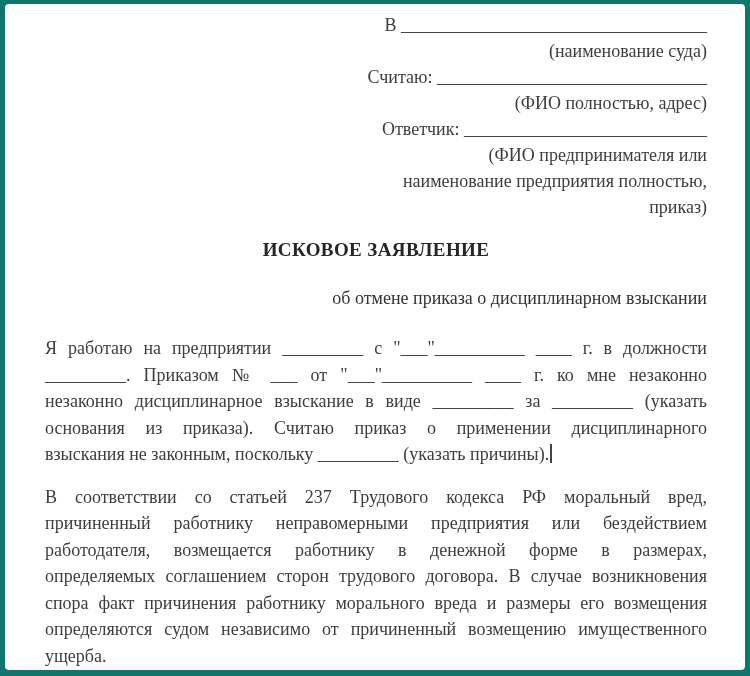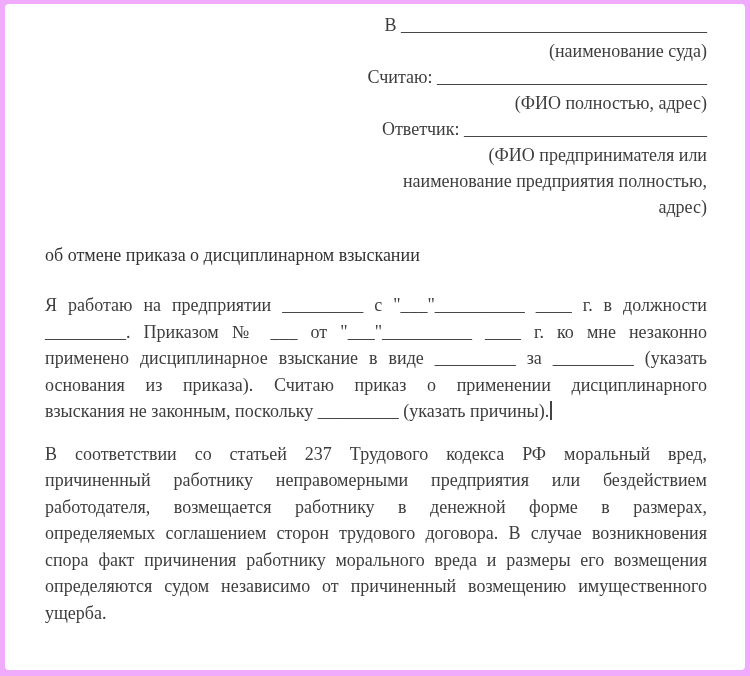--- a/index.html
+++ b/index.html
@@ -8,21 +8,21 @@
     width: 750px;
     height: 676px;
     background: #e7e7e7;
     overflow: hidden;
     font-family: "Liberation Serif", serif;
   }
   .frame {
     position: relative;
     width: 750px;
     height: 676px;
-    background: #f0abfc;
+    background: #0f766e;
   }
   .paper {
     position: absolute;
     top: 4px;
     left: 5px;
     right: 5px;
     bottom: 6px;
     background: #ffffff;
     border-radius: 4px;
     box-sizing: border-box;
@@ -44,21 +44,21 @@
     margin-top: 16px;
     text-align: center;
     font-weight: bold;
     font-size: 19px;
     line-height: 27px;
     color: #262626;
     letter-spacing: 0.4px;
   }
   .doc-subtitle {
     margin-top: 22px;
-    text-align: left;
+    text-align: right;
     font-size: 18px;
     line-height: 26px;
     color: #333333;
   }
   
   .para { margin: 0; }
   .para-1 { margin-top: 24px; }
   .para-2 { margin-top: 16px; }
   .pline {
     line-height: 26.5px;
@@ -86,29 +86,30 @@
   <div class="paper">
 
     <div class="doc-header">
       <div class="hline">В __________________________________</div>
       <div class="hint">(наименование суда)</div>
       <div class="hline">Считаю: ______________________________</div>
       <div class="hint">(ФИО полностью, адрес)</div>
       <div class="hline">Ответчик: ___________________________</div>
       <div class="hint">(ФИО предпринимателя или</div>
       <div class="hint">наименование предприятия полностью,</div>
-      <div class="hint">адрес)</div>
+      <div class="hint">приказ)</div>
     </div>
 
+    <div class="doc-title">ИСКОВОЕ ЗАЯВЛЕНИЕ</div>
     <div class="doc-subtitle">об отмене приказа о дисциплинарном взыскании</div>
 
     <div class="para para-1">
       <div class="pline">Я работаю на предприятии _________ с "___"__________ ____ г. в должности</div>
       <div class="pline">_________. Приказом № ___ от "___"__________ ____ г. ко мне незаконно</div>
-      <div class="pline">применено дисциплинарное взыскание в виде _________ за _________ (указать</div>
+      <div class="pline">незаконно дисциплинарное взыскание в виде _________ за _________ (указать</div>
       <div class="pline">основания из приказа). Считаю приказ о применении дисциплинарного</div>
       <div class="pline last"><span>взыскания не законным, поскольку _________ (указать причины).</span><span class="caret"></span></div>
     </div>
 
     <div class="para para-2">
       <div class="pline">В соответствии со статьей 237 Трудового кодекса РФ моральный вред,</div>
       <div class="pline">причиненный работнику неправомерными предприятия или бездействием</div>
       <div class="pline">работодателя, возмещается работнику в денежной форме в размерах,</div>
       <div class="pline">определяемых соглашением сторон трудового договора. В случае возникновения</div>
       <div class="pline">спора факт причинения работнику морального вреда и размеры его возмещения</div>

